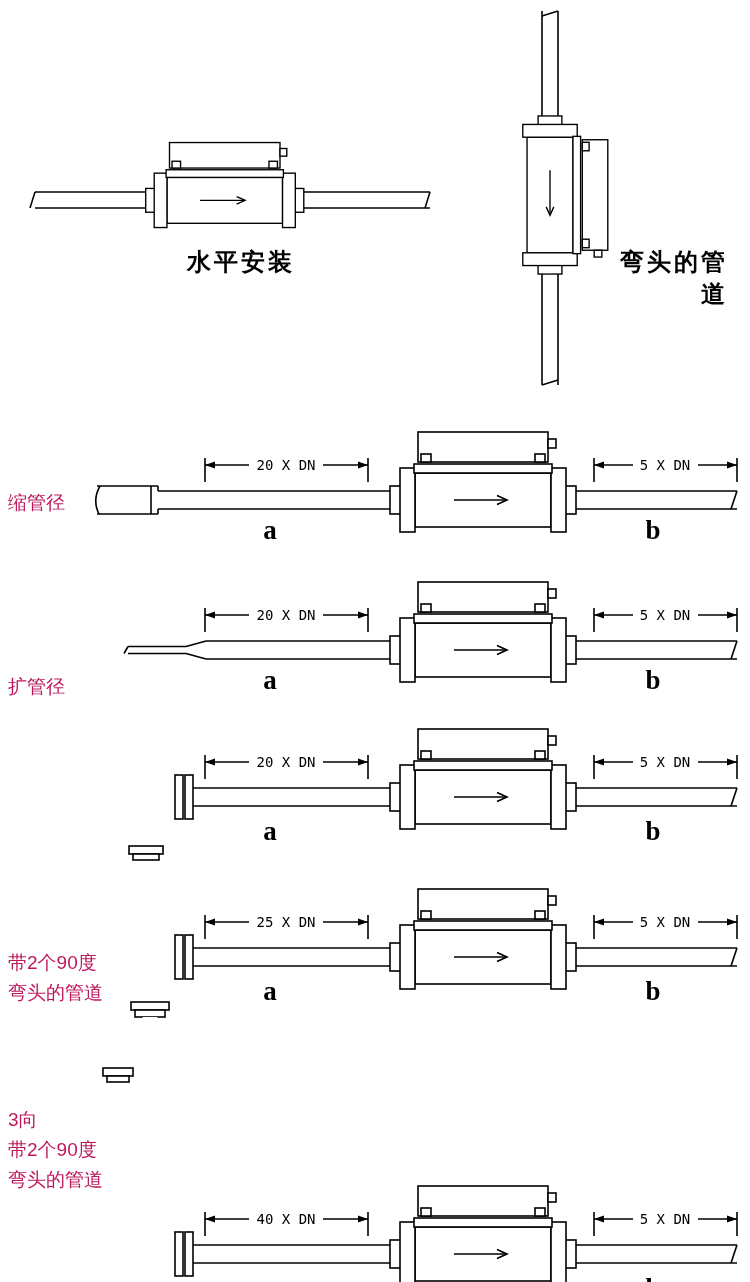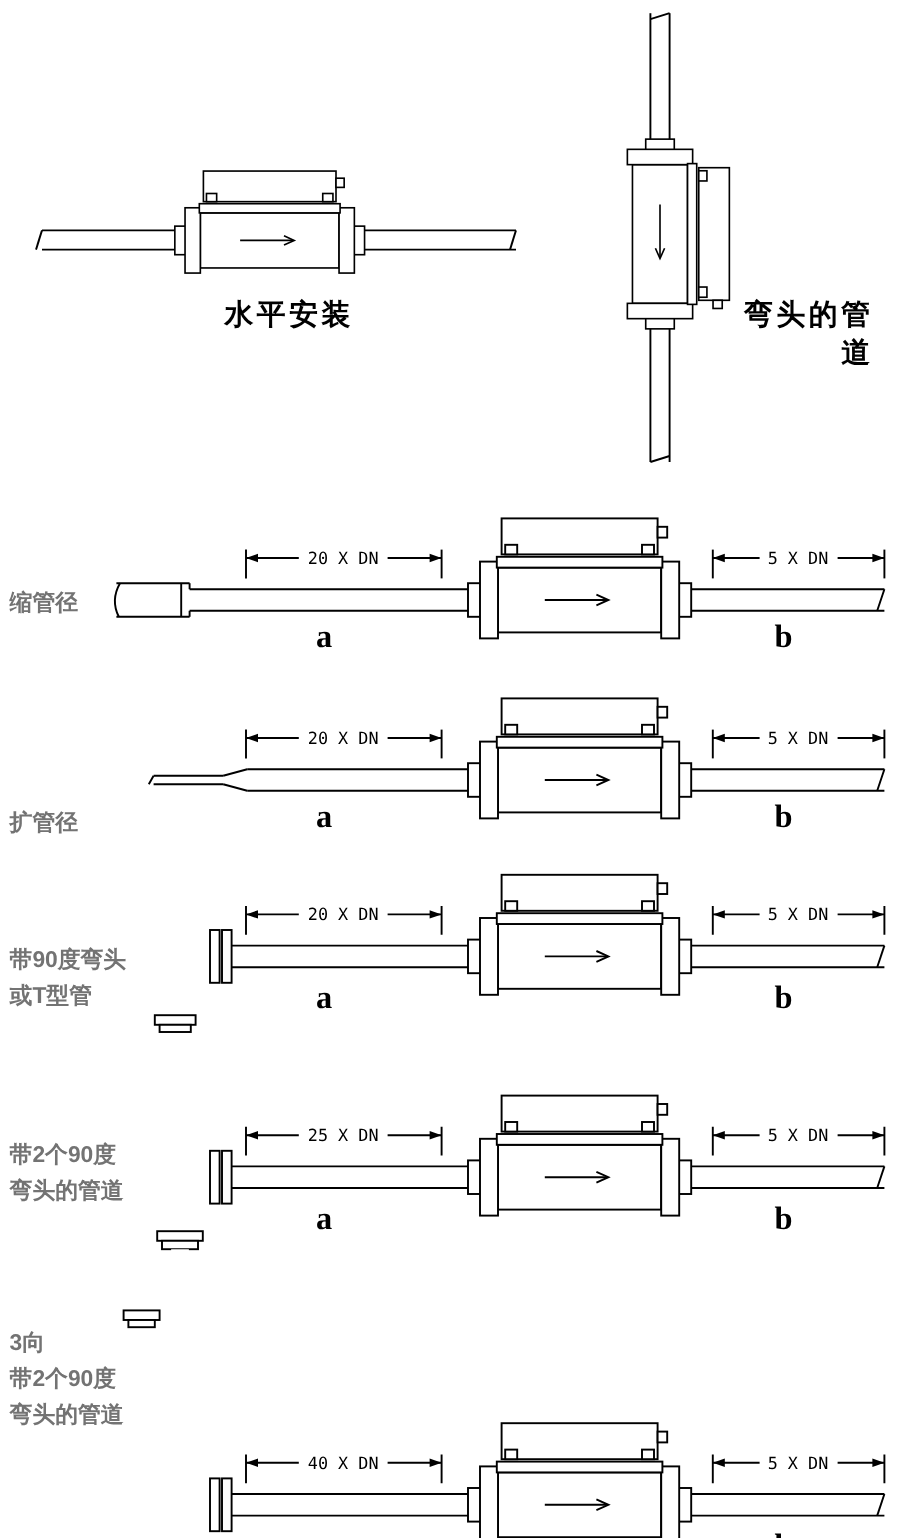--- a/index.html
+++ b/index.html
@@ -6,22 +6,22 @@
   #canvas{
     position:relative;width:750px;height:1282px;background:#fff;overflow:hidden;
     font-family:"Liberation Sans",sans-serif;color:#000;
   }
   .fig{position:absolute;left:0;}
   .top-label{
     position:absolute;font-size:24px;font-weight:700;letter-spacing:3px;
     text-align:right;color:#000;
   }
   .row-label{
-    position:absolute;left:8px;width:120px;font-size:19px;font-weight:700;
-    line-height:30px;color:#737373;
+    position:absolute;left:8px;width:120px;font-size:19px;font-weight:400;
+    line-height:30px;color:#be185d;
   }
   svg{display:block;}
   .ln{stroke:#000;stroke-width:1.6;fill:none;}
   .wh{stroke:#fff;fill:none;}
   .fillw{fill:#fff;stroke:#000;stroke-width:1.6;}
   .dim-text{font:14px "DejaVu Sans Mono",monospace;fill:#000;stroke:none;}
   .letter{font:bold 27px "Liberation Serif",serif;fill:#000;stroke:none;}
 </style>
 </head>
 <body>
@@ -165,24 +165,20 @@
         <polygon points="594,40 604,36.5 604,43.5" fill="#000" stroke="none"></polygon>
         <polygon points="737,40 727,36.5 727,43.5" fill="#000" stroke="none"></polygon>
         <rect x="633" y="31" width="65" height="17" fill="#fff" stroke="none"></rect>
         <text class="dim-text" x="665" y="45" text-anchor="middle">5 X DN</text>
       </g>
       <text class="letter" x="270" y="114" text-anchor="middle">a</text>
       <text class="letter" x="653" y="114" text-anchor="middle">b</text>
     </svg>
   </div>
 
-  <div class="row-label" style="top:786px">
-    <div>带90度弯头</div>
-    <div>或T型管</div>
-  </div>
   <div class="fig" style="top:722px;width:750px;height:152px">
     <svg viewBox="0 0 750 152" width="750" height="152">
       <g>
         <path class="ln" d="M 176 75 L 164 75 Q 146 75 146 93 L 146 124" stroke-width="18"></path>
         <path class="wh" d="M 176 75 L 164 75 Q 146 75 146 93 L 146 124" stroke-width="14.8"></path>
         <rect class="fillw" x="129" y="124" width="34" height="8"></rect>
         <rect class="fillw" x="133" y="132" width="26" height="6"></rect>
         <rect class="fillw" x="175" y="53" width="8" height="44"></rect>
         <rect class="fillw" x="185" y="53" width="8" height="44"></rect>
       </g>
@@ -216,21 +212,21 @@
       </g>
       <text class="letter" x="270" y="118" text-anchor="middle">a</text>
       <text class="letter" x="653" y="118" text-anchor="middle">b</text>
     </svg>
   </div>
 
   <div class="row-label" style="top:948px">
     <div>带2个90度</div>
     <div>弯头的管道</div>
   </div>
-  <div class="fig" style="top:906px;width:676px;height:202px">
+  <div class="fig" style="top:882px;width:676px;height:202px">
     <svg viewBox="0 0 750 202" width="750" height="202">
       <g>
         <path class="ln" d="M 176 75 L 166 75 Q 150 75 150 91 L 150 120" stroke-width="18"></path>
         <path class="wh" d="M 176 75 L 166 75 Q 150 75 150 91 L 150 120" stroke-width="14.8"></path>
         <rect class="fillw" x="131" y="120" width="38" height="8"></rect>
         <rect class="fillw" x="135" y="128" width="30" height="7"></rect>
         <path class="ln" d="M 150 135 L 150 142 Q 150 160 132 160 Q 118 160 118 174 L 118 186" stroke-width="18"></path>
         <path class="wh" d="M 150 135 L 150 142 Q 150 160 132 160 Q 118 160 118 174 L 118 186" stroke-width="14.8"></path>
         <rect class="fillw" x="103" y="186" width="30" height="8"></rect>
         <rect class="fillw" x="107" y="194" width="22" height="6"></rect>

